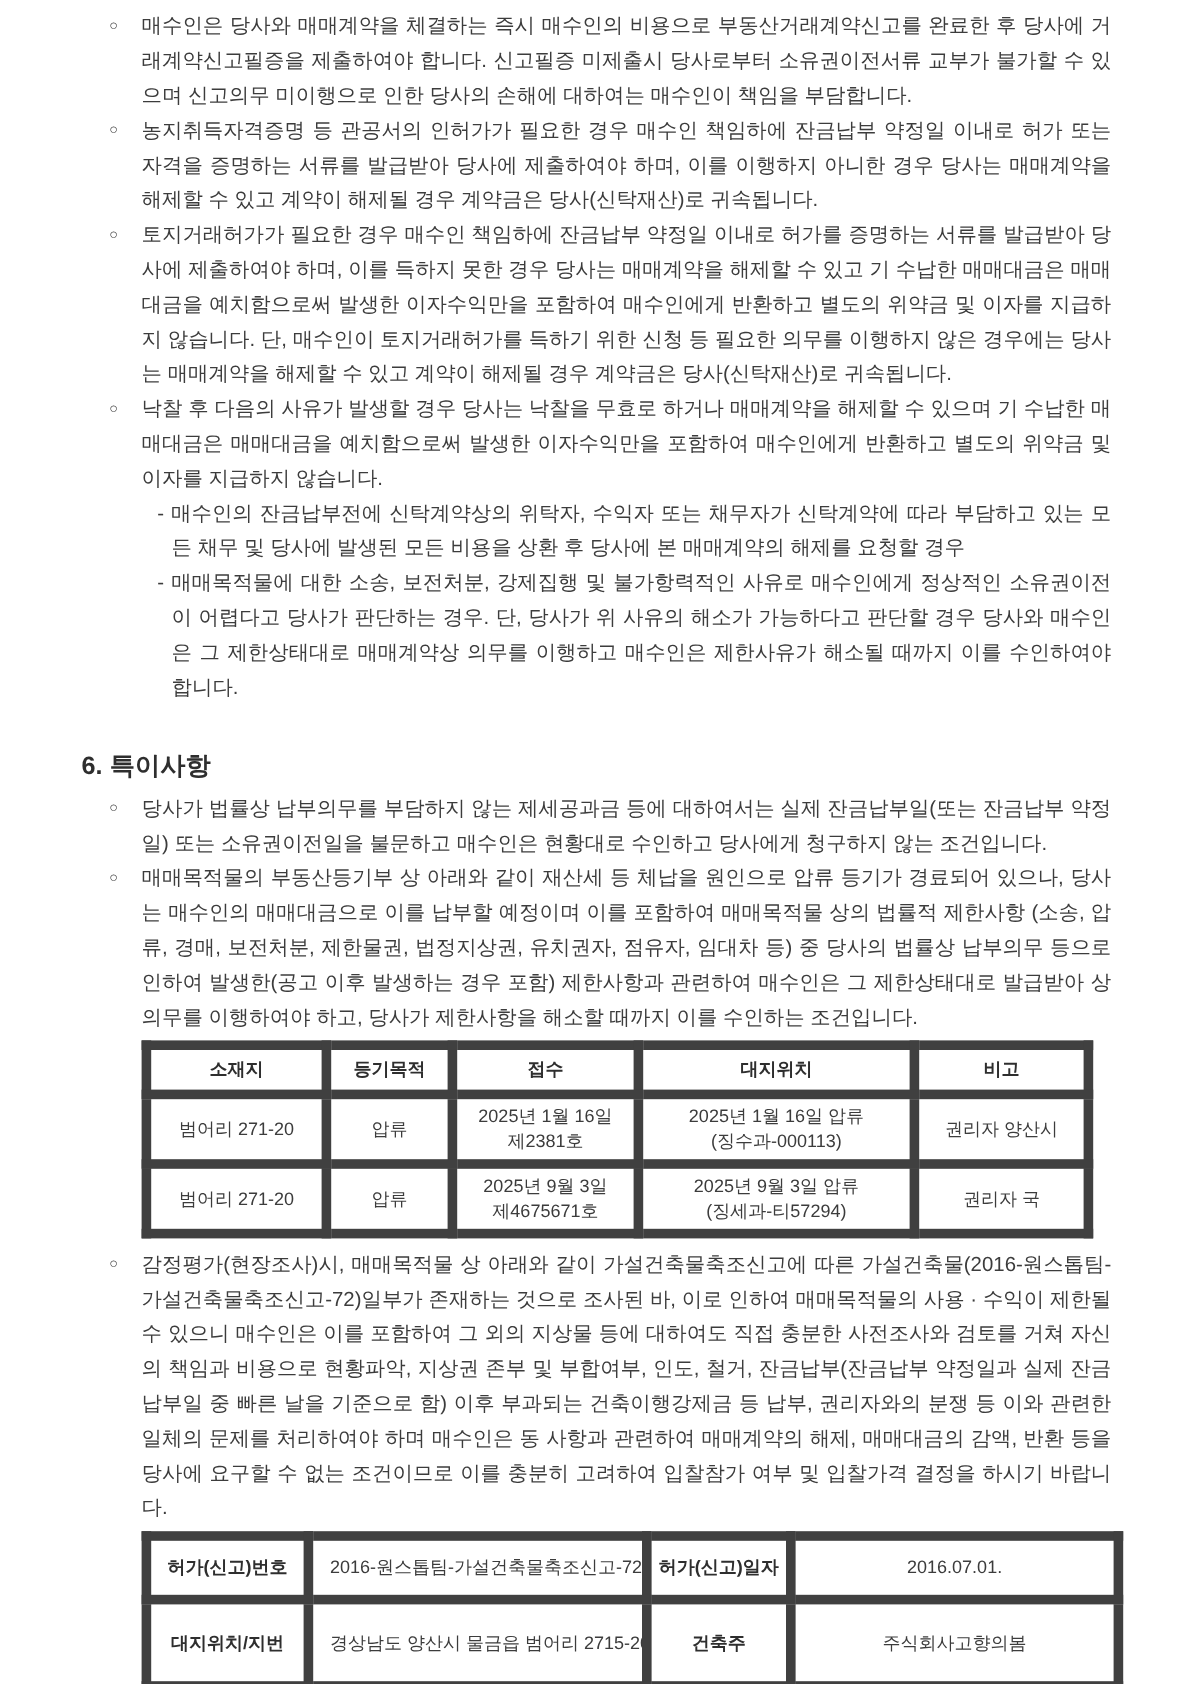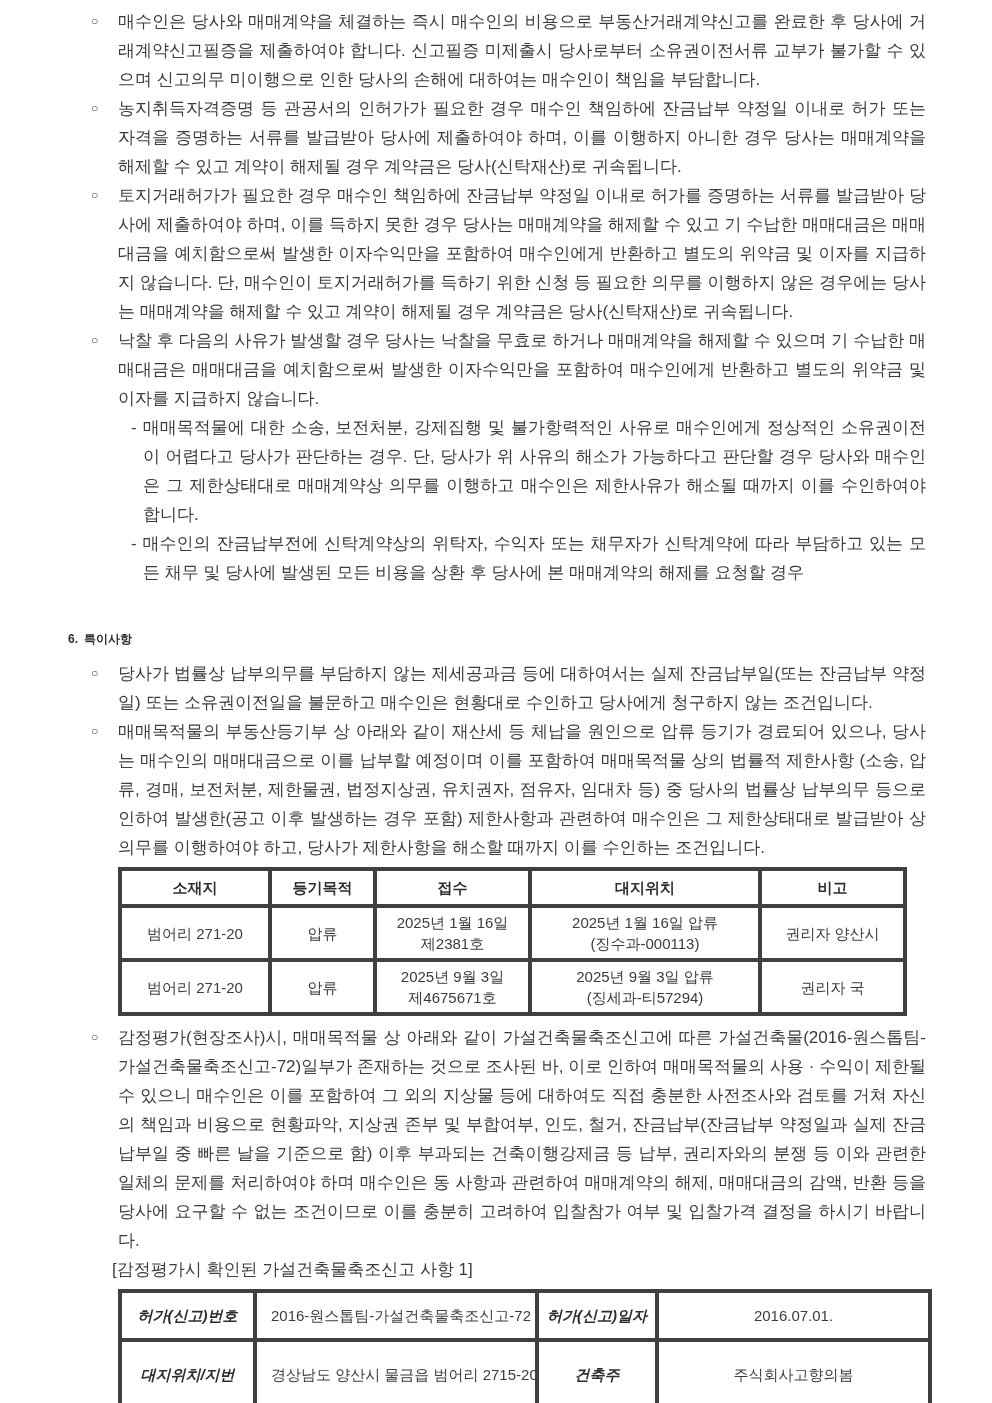--- a/index.html
+++ b/index.html
@@ -15,38 +15,38 @@
   .item .bullet{
     position:absolute;left:3px;top:0;
     font-size:12px;line-height:29px;color:#3c3c3c;
   }
   
   .subitem{position:relative;padding-left:25px;text-indent:-12px;}
   .subitem .dash{display:inline;}
   
   .sec-head{
     margin:39px 0 7px -20px;
-    font-weight:bold;font-size:12px;line-height:26px;color:#2e2e2e;
+    font-weight:bold;font-size:21px;line-height:26px;color:#2e2e2e;
     text-align:left;
   }
   .sec-head .sec-no{display:inline-block;margin-right:6px;}
   
   .caption{margin-left:24px;text-align:left;}
   
   table{border-collapse:collapse;margin:5px 0 7px 30px;table-layout:fixed;}
   td,th{
-    border:4px solid #404040;
+    border:8px solid #404040;
     font-size:15px;line-height:21px;color:#3c3c3c;
     text-align:center;vertical-align:middle;
     padding:4px 3px;white-space:pre-line;overflow:hidden;
   }
   th{font-weight:bold;color:#2e2e2e;padding:6px 3px;}
   .t1{width:787px;}
   .t2{width:810px;}
-  .t2 th{white-space:nowrap;padding:12px 1px;font-style:italic;}
+  .t2 th{white-space:nowrap;padding:12px 1px;}
   .t2 td.val-left{text-align:left;padding:4px 14px;white-space:nowrap;}
   .t2 .row2 td,.t2 .row2 th{height:40px;}
 </style>
 </head>
 <body>
 
 <div class="doc">
 
   <div class="item">
     <span class="bullet">○</span>
@@ -61,25 +61,25 @@
   <div class="item">
     <span class="bullet">○</span>
     <span>토지거래허가가 필요한 경우 매수인 책임하에 잔금납부 약정일 이내로 허가를 증명하는 서류를 발급받아 당사에 제출하여야 하며, 이를 득하지 못한 경우 당사는 매매계약을 해제할 수 있고 기 수납한 매매대금은 매매대금을 예치함으로써 발생한 이자수익만을 포함하여 매수인에게 반환하고 별도의 위약금 및 이자를 지급하지 않습니다. 단, 매수인이 토지거래허가를 득하기 위한 신청 등 필요한 의무를 이행하지 않은 경우에는 당사는 매매계약을 해제할 수 있고 계약이 해제될 경우 계약금은 당사(신탁재산)로 귀속됩니다.</span>
   </div>
 
   <div class="item">
     <span class="bullet">○</span>
     <span>낙찰 후 다음의 사유가 발생할 경우 당사는 낙찰을 무효로 하거나 매매계약을 해제할 수 있으며 기 수납한 매매대금은 매매대금을 예치함으로써 발생한 이자수익만을 포함하여 매수인에게 반환하고 별도의 위약금 및 이자를 지급하지 않습니다.</span>
     <div class="subitem">
       <span class="dash">-</span>
-      <span>매매목적물에 대한 소송, 보전처분, 강제집행 및 불가항력적인 사유로 매수인에게 정상적인 소유권이전이 어렵다고 당사가 판단하는 경우. 단, 당사가 위 사유의 해소가 가능하다고 판단할 경우 당사와 매수인은 그 제한상태대로 매매계약상 의무를 이행하고 매수인은 제한사유가 해소될 때까지 이를 수인하여야 합니다.</span>
+      <span>매수인의 잔금납부전에 신탁계약상의 위탁자, 수익자 또는 채무자가 신탁계약에 따라 부담하고 있는 모든 채무 및 당사에 발생된 모든 비용을 상환 후 당사에 본 매매계약의 해제를 요청할 경우</span>
     </div>
     <div class="subitem">
       <span class="dash">-</span>
-      <span>매수인의 잔금납부전에 신탁계약상의 위탁자, 수익자 또는 채무자가 신탁계약에 따라 부담하고 있는 모든 채무 및 당사에 발생된 모든 비용을 상환 후 당사에 본 매매계약의 해제를 요청할 경우</span>
+      <span>매매목적물에 대한 소송, 보전처분, 강제집행 및 불가항력적인 사유로 매수인에게 정상적인 소유권이전이 어렵다고 당사가 판단하는 경우. 단, 당사가 위 사유의 해소가 가능하다고 판단할 경우 당사와 매수인은 그 제한상태대로 매매계약상 의무를 이행하고 매수인은 제한사유가 해소될 때까지 이를 수인하여야 합니다.</span>
     </div>
   </div>
 
   <div class="sec-head">
     <span class="sec-no">6.</span><span>특이사항</span>
   </div>
 
   <div class="item">
     <span class="bullet">○</span>
     <span>당사가 법률상 납부의무를 부담하지 않는 제세공과금 등에 대하여서는 실제 잔금납부일(또는 잔금납부 약정일) 또는 소유권이전일을 불문하고 매수인은 현황대로 수인하고 당사에게 청구하지 않는 조건입니다.</span>
@@ -126,21 +126,20 @@
       <td>권리자 국</td>
     </tr>
   </tbody>
     </table>
 
   <div class="item">
     <span class="bullet">○</span>
     <span>감정평가(현장조사)시, 매매목적물 상 아래와 같이 가설건축물축조신고에 따른 가설건축물(2016-원스톱팀-가설건축물축조신고-72)일부가 존재하는 것으로 조사된 바, 이로 인하여 매매목적물의 사용 · 수익이 제한될 수 있으니 매수인은 이를 포함하여 그 외의 지상물 등에 대하여도 직접 충분한 사전조사와 검토를 거쳐 자신의 책임과 비용으로 현황파악, 지상권 존부 및 부합여부, 인도, 철거, 잔금납부(잔금납부 약정일과 실제 잔금납부일 중 빠른 날을 기준으로 함) 이후 부과되는 건축이행강제금 등 납부, 권리자와의 분쟁 등 이와 관련한 일체의 문제를 처리하여야 하며 매수인은 동 사항과 관련하여 매매계약의 해제, 매매대금의 감액, 반환 등을 당사에 요구할 수 없는 조건이므로 이를 충분히 고려하여 입찰참가 여부 및 입찰가격 결정을 하시기 바랍니다.</span>
   </div>
 
-  <div class="caption">[감정평가시 확인된 가설건축물축조신고 사항 1]</div>
 
   <table class="t2">
     <colgroup>
       <col style="width:135px">
         <col style="width:282px">
         <col style="width:120px">
         <col style="width:273px">
     </colgroup>
     <tbody>
         <tr>

